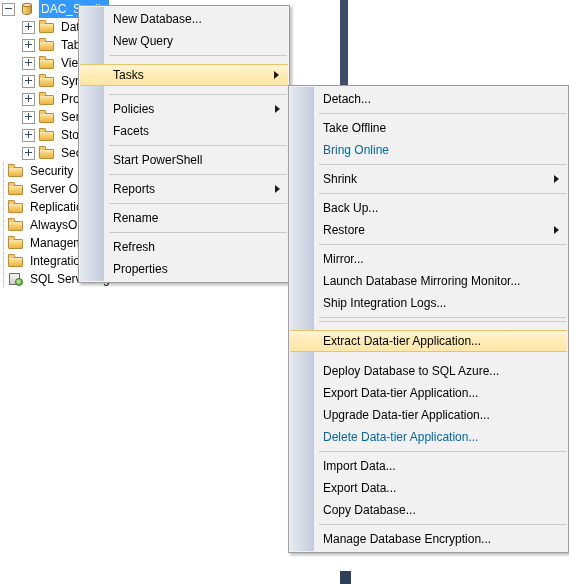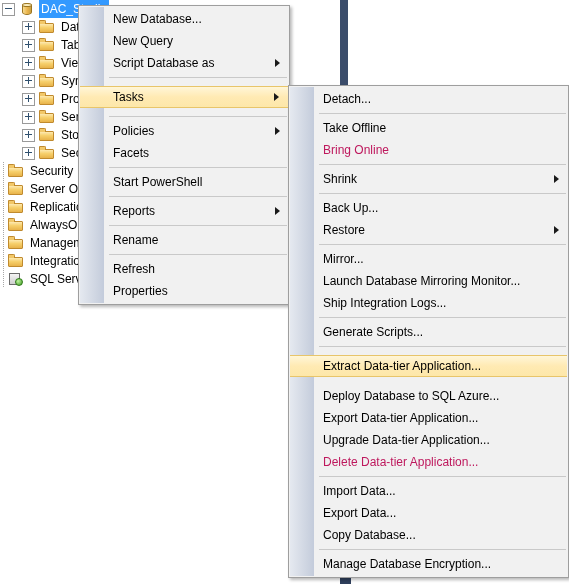--- a/index.html
+++ b/index.html
@@ -188,21 +188,21 @@
     position: relative;
     height: 22px;
     line-height: 22px;
     padding-left: 34px;
     padding-right: 26px;
     font-size: 12px;
     color: #000000;
     white-space: nowrap;
     z-index: 2;
   }
-  .mi.disabled { color: #be185d; }
+  .mi.disabled { color: #0369a1; }
   .mi.hl {
     background: linear-gradient(to bottom, #fff6d8 0%, #ffeab3 50%, #fde7a9 100%);
     border-top: 1px solid #e8c56a;
     border-bottom: 1px solid #e8c56a;
     height: 20px;
     line-height: 20px;
     margin: 8px 1px;
     padding-left: 33px;
   }
   .sep {
@@ -320,21 +320,20 @@
     </div>
   </div>
 
 <div id="splitter-top"></div>
 <div id="splitter-bottom"></div>
 
 <div class="menu" id="menu-main">
   <div class="gutter"></div>
 <div class="mi"><span>New Database...</span></div>
     <div class="mi"><span>New Query</span></div>
-    <div class="mi"><span>Script Database as</span><span class="arrow"></span></div>
     <div class="sep"></div>
     <div class="mi hl"><span>Tasks</span><span class="arrow"></span></div>
     <div class="sep"></div>
     <div class="mi"><span>Policies</span><span class="arrow"></span></div>
     <div class="mi"><span>Facets</span></div>
     <div class="sep"></div>
     <div class="mi"><span>Start PowerShell</span></div>
     <div class="sep"></div>
     <div class="mi"><span>Reports</span><span class="arrow"></span></div>
     <div class="sep"></div>
@@ -353,21 +352,20 @@
     <div class="sep"></div>
     <div class="mi"><span>Shrink</span><span class="arrow"></span></div>
     <div class="sep"></div>
     <div class="mi"><span>Back Up...</span></div>
     <div class="mi"><span>Restore</span><span class="arrow"></span></div>
     <div class="sep"></div>
     <div class="mi"><span>Mirror...</span></div>
     <div class="mi"><span>Launch Database Mirroring Monitor...</span></div>
     <div class="mi"><span>Ship Integration Logs...</span></div>
     <div class="sep"></div>
-    <div class="mi"><span>Generate Scripts...</span></div>
     <div class="sep"></div>
     <div class="mi hl"><span>Extract Data-tier Application...</span></div>
     <div class="mi"><span>Deploy Database to SQL Azure...</span></div>
     <div class="mi"><span>Export Data-tier Application...</span></div>
     <div class="mi"><span>Upgrade Data-tier Application...</span></div>
     <div class="mi disabled"><span>Delete Data-tier Application...</span></div>
     <div class="sep"></div>
     <div class="mi"><span>Import Data...</span></div>
     <div class="mi"><span>Export Data...</span></div>
     <div class="mi"><span>Copy Database...</span></div>

